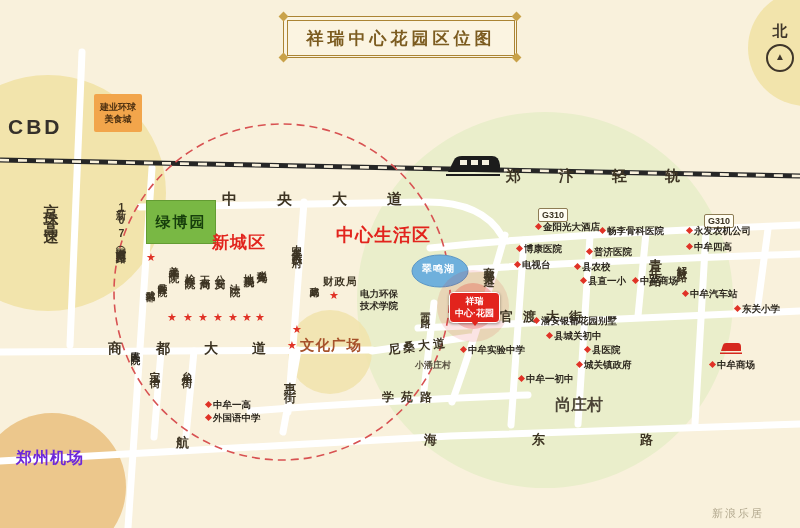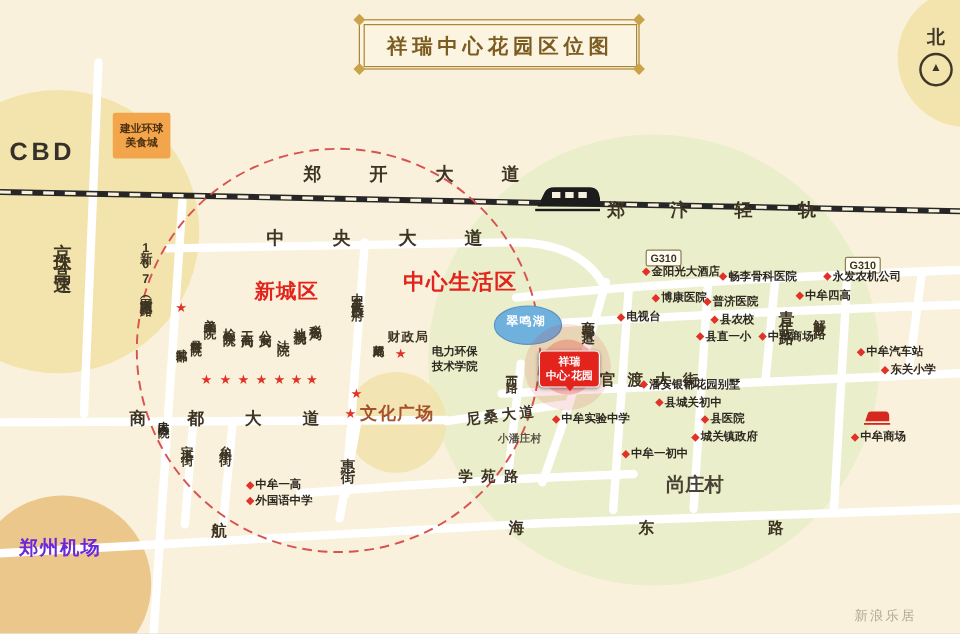--- a/index.html
+++ b/index.html
@@ -9,21 +9,21 @@
   .abs{position:absolute;z-index:3;}
   .lbl{position:absolute;z-index:3;color:#3d3423;font-weight:600;white-space:nowrap;line-height:1;}
   .v{writing-mode:vertical-rl;text-orientation:upright;}
   .poi{position:absolute;z-index:3;font-size:9.5px;color:#2e2920;font-weight:600;white-space:nowrap;
        display:flex;align-items:center;gap:2px;line-height:1;}
   .dia{width:5px;height:5px;background:#e03226;transform:rotate(45deg);display:inline-block;flex:0 0 auto;}
   .star{position:absolute;z-index:3;color:#e03226;font-size:11px;line-height:1;}
   .gbadge{position:absolute;z-index:3;font-size:9px;font-weight:700;color:#3d3423;background:#fffdf2;
           border:1px solid #8d7c54;border-radius:2px;padding:0 3px;line-height:12px;}
   .box{position:absolute;z-index:3;display:flex;flex-direction:column;align-items:center;justify-content:center;text-align:center;}
-  .title-frame{position:absolute;left:299px;top:16px;width:234px;height:42px;z-index:6;
+  .title-frame{position:absolute;left:283px;top:16px;width:234px;height:42px;z-index:6;
                border:1px solid #ab8434;padding:3px;box-sizing:border-box;background:rgba(252,246,228,.65);}
   .title-inner{border:1px solid #ab8434;width:100%;height:100%;display:flex;align-items:center;justify-content:center;
                font-size:17px;font-weight:700;color:#7c5c20;letter-spacing:4px;}
   .tc{position:absolute;width:7px;height:7px;background:#c9a24a;transform:rotate(45deg);}
   .north{position:absolute;left:758px;top:22px;width:44px;text-align:center;z-index:6;color:#3f362a;}
   .north .nl{font-size:15px;font-weight:700;}
   .nc{width:24px;height:24px;border:2px solid #3f362a;border-radius:50%;margin:3px auto 0;
       font-size:10px;line-height:22px;text-align:center;color:#3f362a;}
   .proj{position:absolute;left:449px;top:292px;z-index:5;background:#e2241d;color:#fff;font-size:9px;font-weight:700;
         text-align:center;line-height:1.3;padding:3px 5px;border-radius:4px;border:1px solid #fff;
@@ -94,28 +94,30 @@
     <div class="nc">▲</div>
   </div>
 
   <div class="lbl" style="left:8px;top:116px;font-size:21px;letter-spacing:3px;color:#35302a;font-weight:700">CBD</div>
 
   <div class="box" style="left:94px;top:94px;width:48px;height:38px;background:#f2a54b;border-radius:2px">
     <div style="font-size:9px;color:#4c2f10;font-weight:700;line-height:1.35">建业环球</div>
     <div style="font-size:9px;color:#4c2f10;font-weight:700;line-height:1.35">美食城</div>
   </div>
 
+  <div class="box" style="left:146px;top:200px;width:68px;height:42px;background:#79b844;border:1px solid #639c33">
+    <div style="font-size:15px;font-weight:700;color:#173f0c;letter-spacing:2px">绿博园</div>
+  </div>
 
   <div class="lbl" style="left:212px;top:234px;font-size:17px;color:#e2241d;font-weight:700;letter-spacing:1px">新城区</div>
   <div class="lbl" style="left:336px;top:226px;font-size:18px;color:#e2241d;font-weight:700;letter-spacing:1px">中心生活区</div>
   <div class="lbl" style="left:300px;top:338px;font-size:14.5px;color:#a6512a;font-weight:700;letter-spacing:1px">文化广场</div>
   <div class="lbl" style="left:16px;top:450px;font-size:16px;color:#6d28d9;font-weight:700;letter-spacing:1px">郑州机场</div>
   <div class="lbl" style="left:422px;top:264px;font-size:10px;color:#ffffff;font-weight:700;letter-spacing:1px">翠鸣湖</div>
 
-  <div class="lbl" style="left:253px;top:138px;font-size:15px;letter-spacing:40px">郑开大道</div>
   <div class="lbl" style="left:506px;top:168px;font-size:15px;letter-spacing:38px">郑汴轻轨</div>
   <div class="lbl v" style="left:44px;top:190px;font-size:15px;letter-spacing:9px">京珠高速</div>
   <div class="lbl v" style="left:116px;top:200px;font-size:10.5px;letter-spacing:1px">新107国道（万三路）</div>
   <div class="lbl" style="left:222px;top:191px;font-size:15px;letter-spacing:40px">中央大道</div>
   <div class="gbadge" style="left:538px;top:208px">G310</div>
   <div class="gbadge" style="left:704px;top:214px">G310</div>
   <div class="lbl v" style="left:649px;top:248px;font-size:13px;letter-spacing:8px">青年路</div>
   <div class="lbl v" style="left:677px;top:258px;font-size:10.5px;letter-spacing:3px">解放路</div>
   <div class="lbl" style="left:108px;top:341px;font-size:14px;letter-spacing:34px">商都大道</div>
   <div class="lbl v" style="left:483px;top:258px;font-size:11px;letter-spacing:3px">商都大道</div>
@@ -159,49 +161,49 @@
       <span>金阳光大酒店</span>
     </div>
   <div class="poi" style="left:600px;top:226px">
       <span class="dia"></span>
       <span>畅李骨科医院</span>
     </div>
   <div class="poi" style="left:687px;top:226px">
       <span class="dia"></span>
       <span>永发农机公司</span>
     </div>
-  <div class="poi" style="left:664px;top:242px">
+  <div class="poi" style="left:687px;top:242px">
       <span class="dia"></span>
       <span>中牟四高</span>
     </div>
-  <div class="poi" style="left:544px;top:244px">
+  <div class="poi" style="left:517px;top:244px">
       <span class="dia"></span>
       <span>博康医院</span>
     </div>
   <div class="poi" style="left:587px;top:247px">
       <span class="dia"></span>
       <span>普济医院</span>
     </div>
   <div class="poi" style="left:515px;top:260px">
       <span class="dia"></span>
       <span>电视台</span>
     </div>
-  <div class="poi" style="left:593px;top:262px">
+  <div class="poi" style="left:575px;top:262px">
       <span class="dia"></span>
       <span>县农校</span>
     </div>
   <div class="poi" style="left:581px;top:276px">
       <span class="dia"></span>
       <span>县直一小</span>
     </div>
   <div class="poi" style="left:633px;top:276px">
       <span class="dia"></span>
       <span>中牟商场</span>
     </div>
-  <div class="poi" style="left:715px;top:289px">
+  <div class="poi" style="left:683px;top:289px">
       <span class="dia"></span>
       <span>中牟汽车站</span>
     </div>
   <div class="poi" style="left:735px;top:304px">
       <span class="dia"></span>
       <span>东关小学</span>
     </div>
   <div class="poi" style="left:534px;top:316px">
       <span class="dia"></span>
       <span>潘安银都花园别墅</span>

